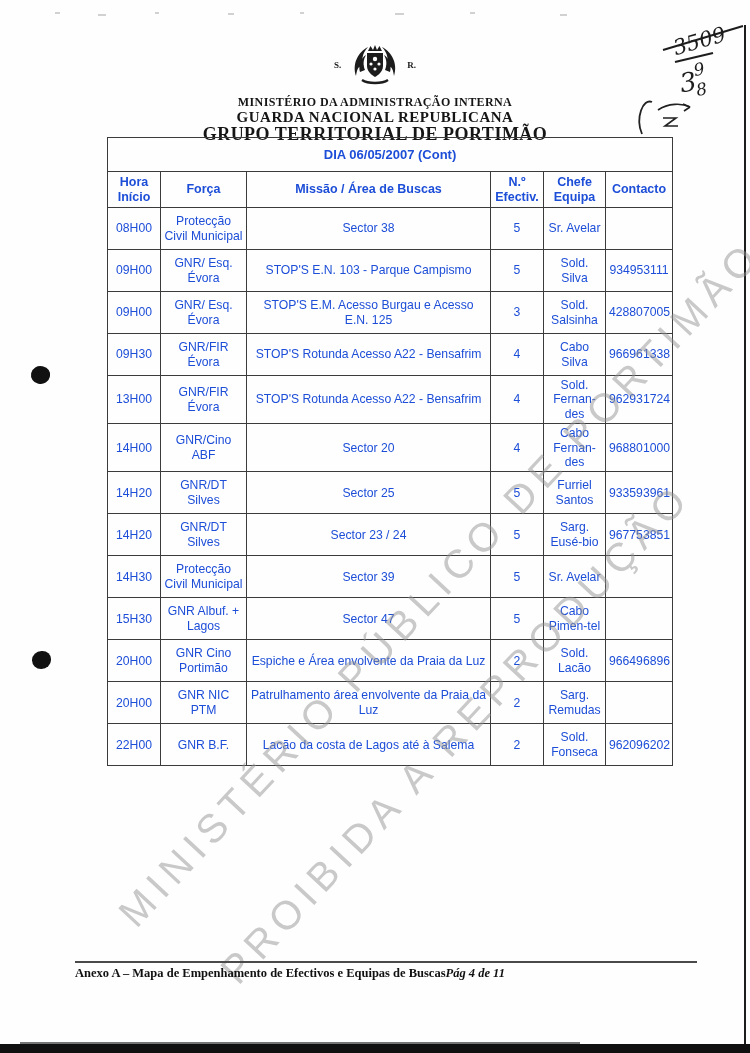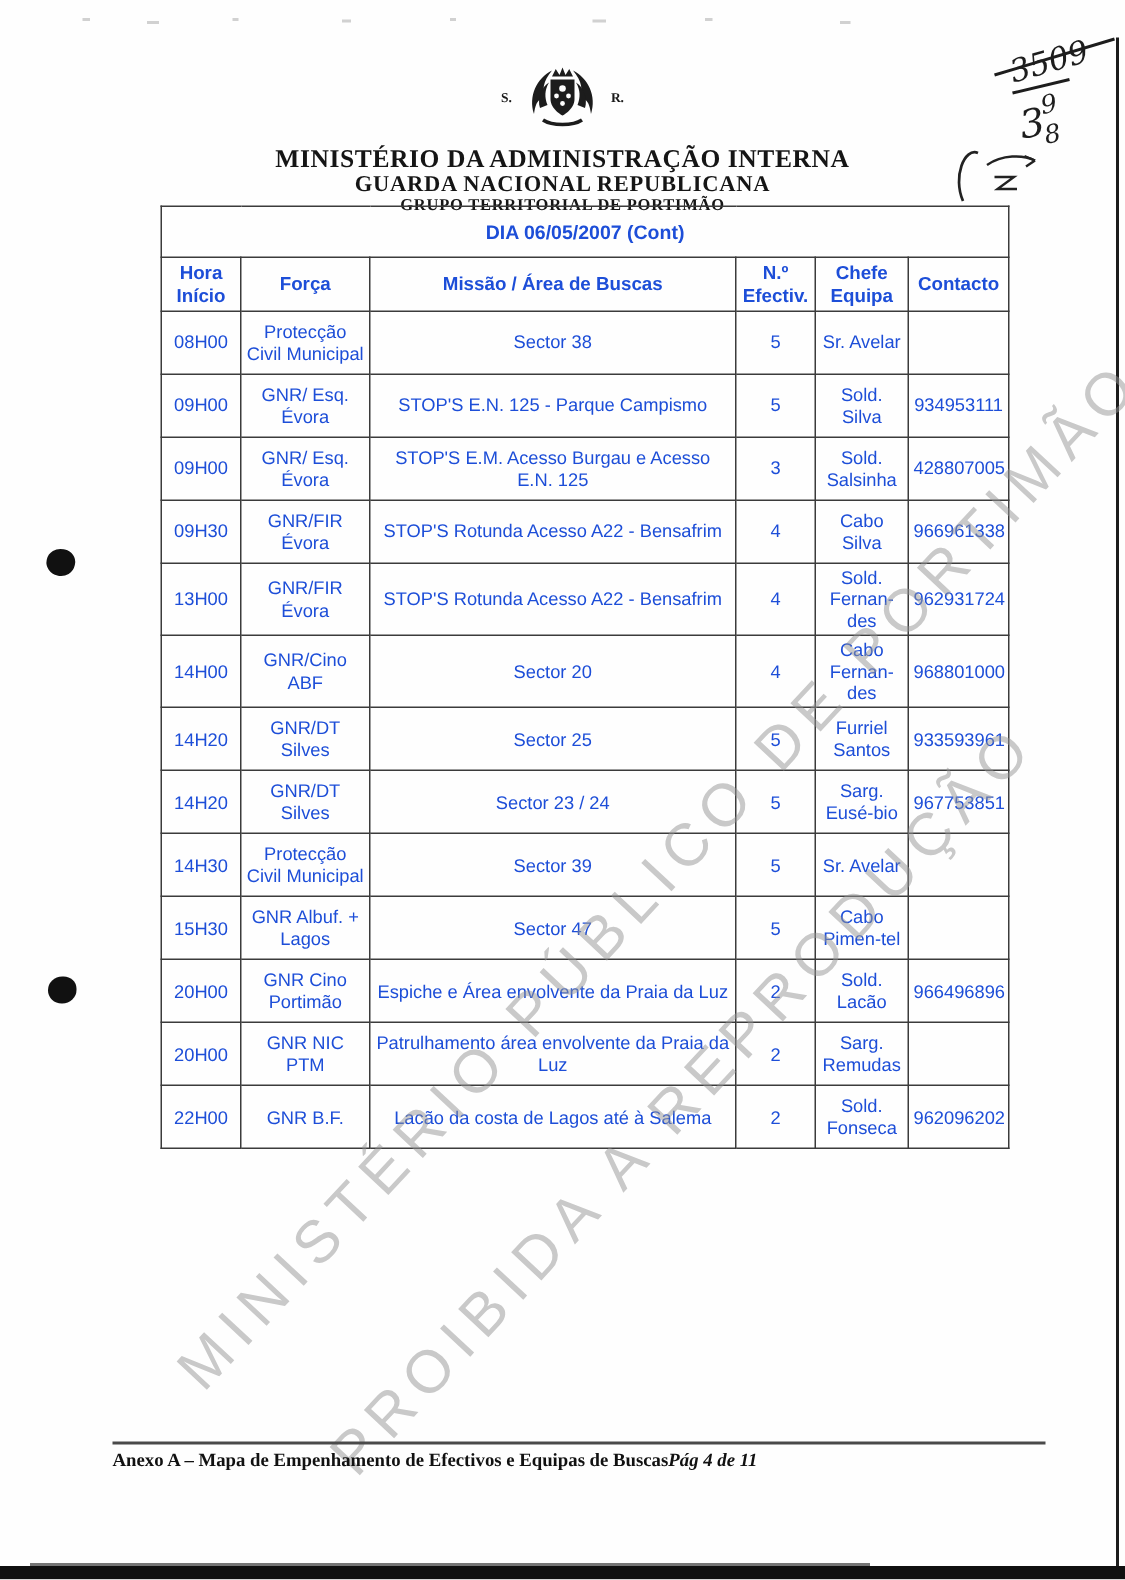--- a/index.html
+++ b/index.html
@@ -16,23 +16,23 @@
   .bottom-bar{position:absolute;left:0;top:1044px;width:750px;height:9px;background:#101010;}
   .bottom-bar-fray{position:absolute;left:0;top:1041px;width:560px;height:3px;background:#3a3a3a;opacity:.7;}
   .noise-dash{position:absolute;height:2px;background:#b9b9b9;opacity:.65;}
 
   
   .header{position:absolute;left:0;top:42px;width:750px;text-align:center;}
   .emblem-wrap{position:relative;display:inline-block;}
   .emblem-flank{font-family:"Liberation Serif",serif;font-size:9px;font-weight:bold;color:#1a1a1a;position:absolute;top:18px;}
   .flank-s{left:-14px;} .flank-r{right:-14px;}
   .ministry{font-family:"Liberation Serif",serif;font-weight:bold;color:#151515;line-height:1.08;margin-top:2px;}
-  .ministry .l1{font-size:17px;letter-spacing:.4px;}
+  .ministry .l1{font-size:12px;letter-spacing:.4px;}
   .ministry .l2{font-size:15px;letter-spacing:.5px;}
-  .ministry .l3{font-size:11px;letter-spacing:.5px;}
+  .ministry .l3{font-size:18px;letter-spacing:.5px;}
 
   
   .hw{position:absolute;}
   .hw svg text{font-family:"DejaVu Serif",serif;font-style:italic;fill:#1d1d1d;}
 
   
   .doc-table{
     position:absolute;left:107px;top:137px;width:565px;
     border-collapse:collapse;table-layout:fixed;
     font-size:12.3px;color:#1d4ed8;
@@ -164,21 +164,21 @@
 Civil Municipal</td>
           <td>Sector 38</td>
           <td>5</td>
           <td>Sr. Avelar</td>
           <td></td>
         </tr>
         <tr>
           <td>09H00</td>
           <td>GNR/ Esq.
 Évora</td>
-          <td>STOP'S E.N. 125 - Parque Campismo</td>
+          <td>STOP'S E.N. 103 - Parque Campismo</td>
           <td>5</td>
           <td>Sold.
 Silva</td>
           <td>934953111</td>
         </tr>
         <tr>
           <td>09H00</td>
           <td>GNR/ Esq.
 Évora</td>
           <td>STOP'S E.M. Acesso Burgau e Acesso

